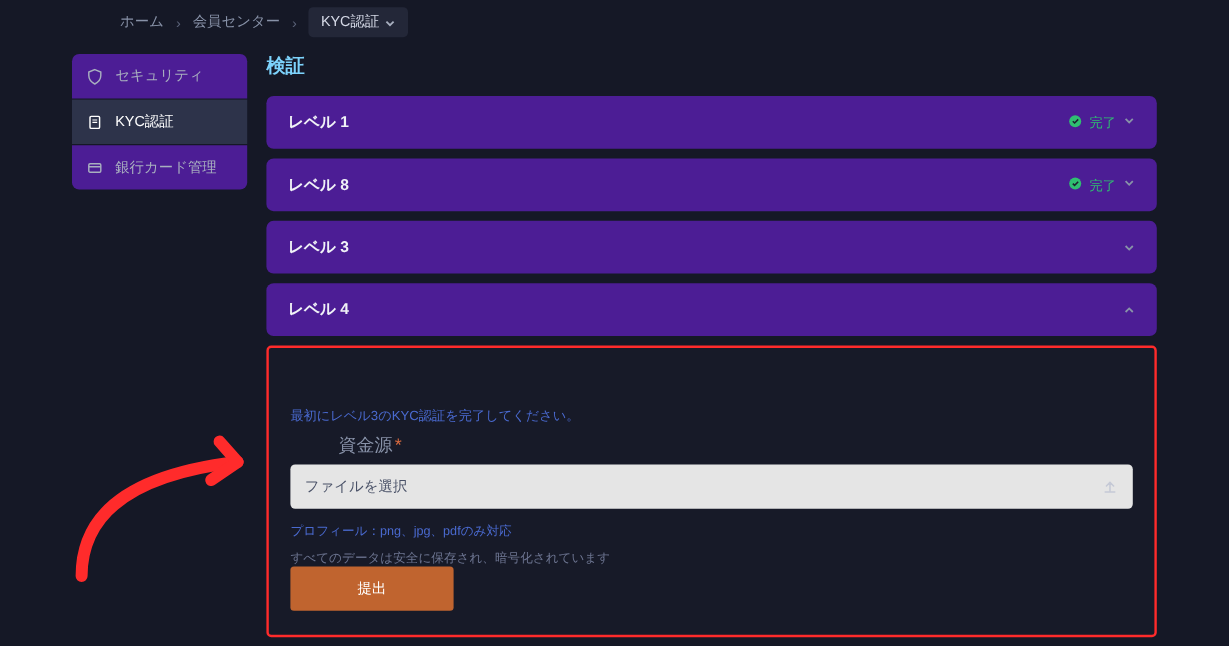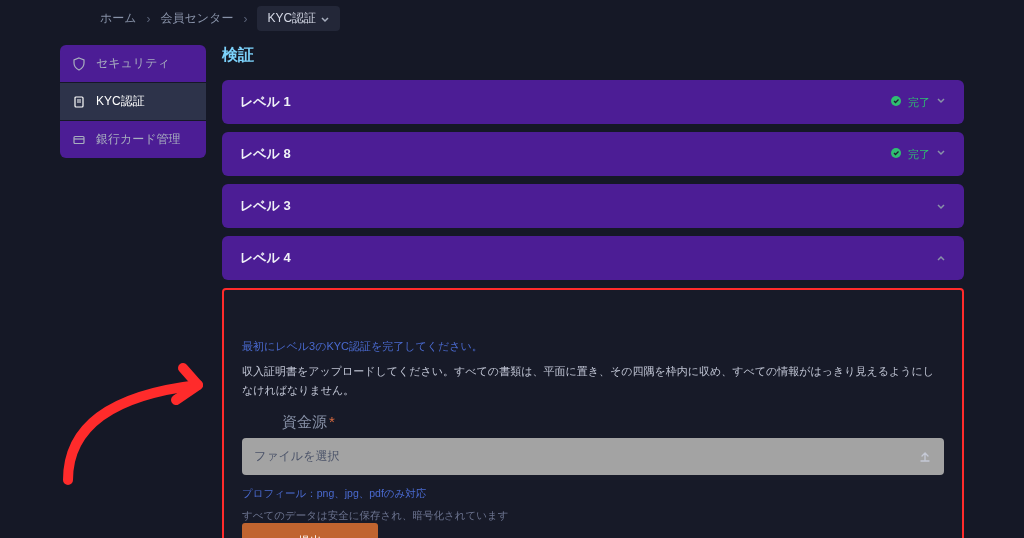--- a/index.html
+++ b/index.html
@@ -109,21 +109,21 @@
       margin-bottom: 14px;
     }
     .field-label {
       color: #8892a8;
       font-size: 15px;
       margin-bottom: 6px;
       margin-left: 40px;
     }
     .field-label .req { color: #d86a3f; margin-left: 2px; }
     .file-input {
-      background: #a3a3a3;
+      background: #e5e5e5;
       border-radius: 4px;
       padding: 10px 12px;
       display: flex;
       align-items: center;
       justify-content: space-between;
       margin-bottom: 12px;
       cursor: pointer;
     }
     .file-input .ph { color: #4a5268; font-size: 12px; }
     .upload-icon { color: #c5c9d6; }
@@ -259,21 +259,20 @@
         <span class="chev">
           <svg width="10" height="10" viewBox="0 0 10 10">
               <path d="M2 7l3-3 3 3" stroke="#8892a8" stroke-width="1.5" fill="none"></path>
             </svg>
         </span>
       </div>
     </div>
 
     <div class="highlight-box">
       <div class="warn-text">最初にレベル3のKYC認証を完了してください。</div>
-      <div class="instr-text">収入証明書をアップロードしてください。すべての書類は、平面に置き、その四隅を枠内に収め、すべての情報がはっきり見えるようにしなければなりません。</div>
       <div class="field-label">
         <span>資金源</span><span class="req">*</span>
       </div>
       <div class="file-input">
         <span class="ph">ファイルを選択</span>
         <span class="upload-icon">
           <svg width="14" height="14" viewBox="0 0 14 14">
               <path d="M7 10V3M4 6l3-3 3 3M3 11h8" stroke="#c5c9d6" stroke-width="1.3" fill="none" stroke-linecap="round"></path>
             </svg>
         </span>

